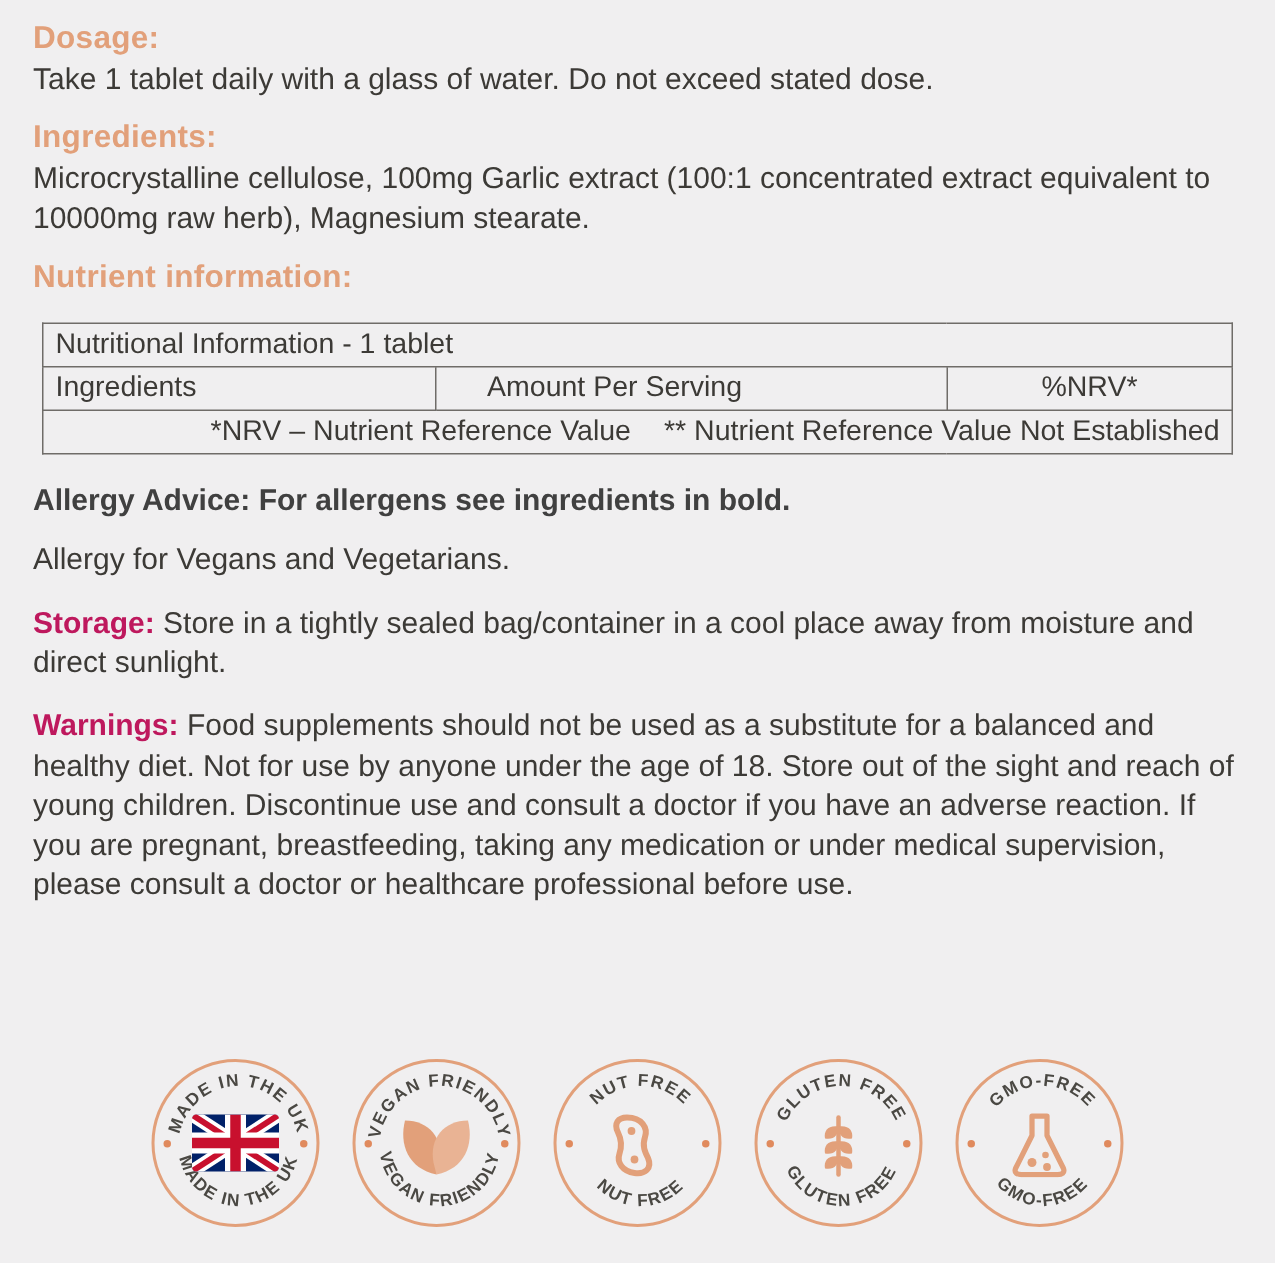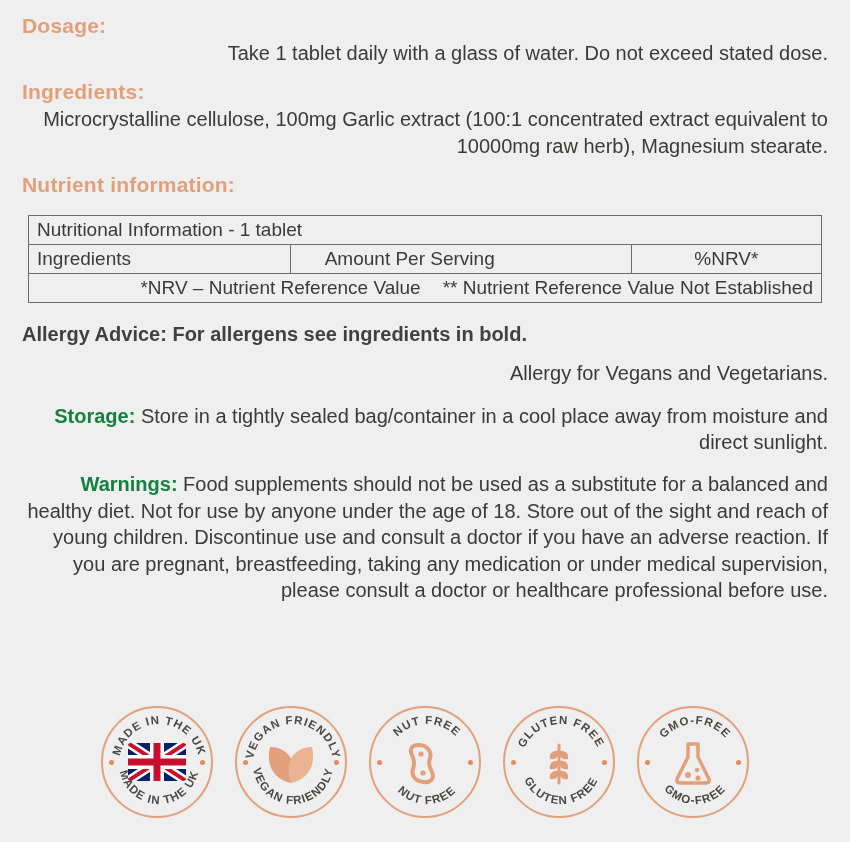--- a/index.html
+++ b/index.html
@@ -26,24 +26,23 @@
     font-weight: bold;
     font-size: 21px;
     margin: 0 0 2px 0;
     letter-spacing: 0.2px;
   }
   .body-text {
     font-size: 20px;
     line-height: 1.32;
     margin: 0 0 16px 0;
     color: #3c3a36;
-    text-align: right;
   }
   .inline-head {
-    color: #15803d;
+    color: #be185d;
     font-weight: bold;
   }
   .section {
     margin-bottom: 14px;
   }
   .tight {
     margin-bottom: 10px;
   }
 
   

